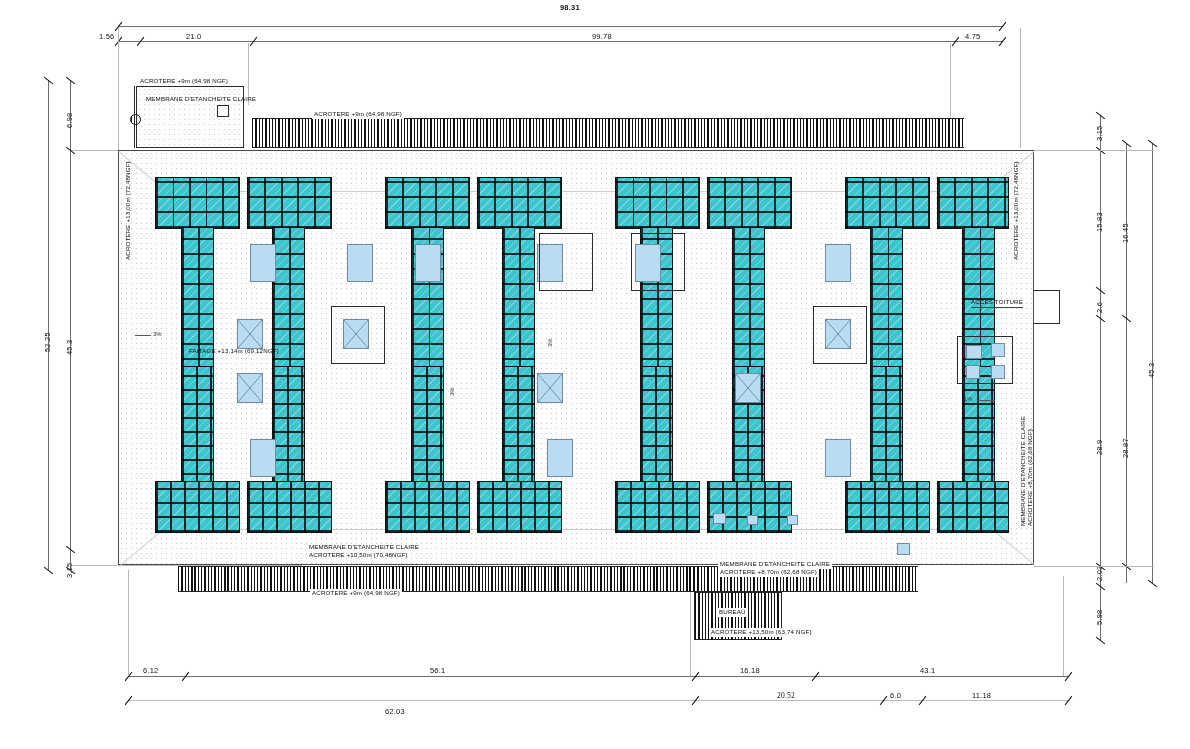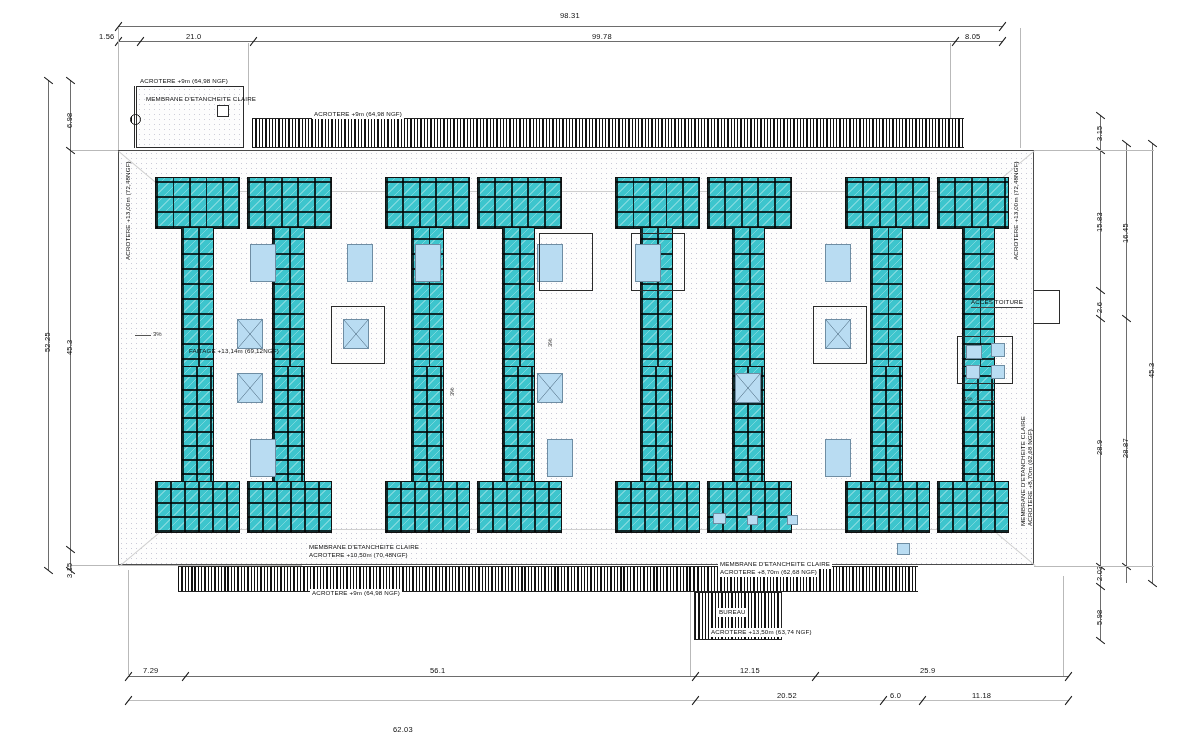--- a/index.html
+++ b/index.html
@@ -71,34 +71,34 @@
 </style>
 </head>
 <body>
 
 <div class="stage">
 
   <div>
     <div class="dimline" style="left:118px;top:26px;width:884px;"></div>
     <div class="tick" style="left:113px;top:26px;"></div>
     <div class="tick" style="left:997px;top:26px;"></div>
-    <div class="dimtxt" style="left:560px;top:12px;">98.31</div>
+    <div class="dimtxt" style="left:560px;top:4px;font-weight:bold;">98.31</div>
   </div>
 
   <div>
     <div class="dimline" style="left:118px;top:41px;width:884px;"></div>
     <div class="tick" style="left:113px;top:41px;"></div>
     <div class="tick" style="left:135px;top:41px;"></div>
     <div class="tick" style="left:248px;top:41px;"></div>
     <div class="tick" style="left:950px;top:41px;"></div>
     <div class="tick" style="left:997px;top:41px;"></div>
     <div class="dimtxt" style="left:99px;top:33px;">1.56</div>
     <div class="dimtxt" style="left:186px;top:33px;">21.0</div>
     <div class="dimtxt" style="left:592px;top:33px;">99.78</div>
-    <div class="dimtxt" style="left:965px;top:33px;">8.05</div>
+    <div class="dimtxt" style="left:965px;top:33px;">4.75</div>
   </div>
 
   <div class="extline" style="left:118px;top:28px;height:122px;"></div>
   <div class="extline" style="left:248px;top:43px;height:62px;"></div>
   <div class="extline" style="left:950px;top:43px;height:105px;"></div>
   <div class="extline" style="left:1020px;top:28px;height:120px;"></div>
 
   <div>
     <div class="dimline v" style="left:48px;top:80px;height:490px;width:1px;background:#6d6d6d;"></div>
     <div class="tick v" style="left:43px;top:80px;"></div>
@@ -156,35 +156,35 @@
   <div class="extline h" style="left:1034px;top:150px;width:120px;"></div>
   <div class="extline h" style="left:1034px;top:566px;width:120px;"></div>
 
   <div>
     <div class="dimline" style="left:128px;top:676px;width:940px;"></div>
     <div class="tick" style="left:123px;top:676px;"></div>
     <div class="tick" style="left:180px;top:676px;"></div>
     <div class="tick" style="left:690px;top:676px;"></div>
     <div class="tick" style="left:810px;top:676px;"></div>
     <div class="tick" style="left:1063px;top:676px;"></div>
-    <div class="dimtxt" style="left:143px;top:667px;">7.29</div>
+    <div class="dimtxt" style="left:143px;top:667px;">6.12</div>
     <div class="dimtxt" style="left:430px;top:667px;">56.1</div>
-    <div class="dimtxt" style="left:740px;top:667px;">12.15</div>
-    <div class="dimtxt" style="left:920px;top:667px;">25.9</div>
+    <div class="dimtxt" style="left:740px;top:667px;">16.18</div>
+    <div class="dimtxt" style="left:920px;top:667px;">43.1</div>
   </div>
 
   <div>
     <div class="dimline" style="left:128px;top:700px;width:940px;background:#bdbdbd;"></div>
     <div class="tick" style="left:123px;top:700px;"></div>
     <div class="tick" style="left:690px;top:700px;"></div>
     <div class="tick" style="left:878px;top:700px;"></div>
     <div class="tick" style="left:917px;top:700px;"></div>
     <div class="tick" style="left:1063px;top:700px;"></div>
-    <div class="dimtxt" style="left:385px;top:726px;margin-left:8px;">62.03</div>
-    <div class="dimtxt" style="left:777px;top:692px;">20.52</div>
+    <div class="dimtxt" style="left:385px;top:708px;">62.03</div>
+    <div class="dimtxt" style="left:777px;top:692px;font-family:Liberation Serif, serif;">20.52</div>
     <div class="dimtxt" style="left:890px;top:692px;">6.0</div>
     <div class="dimtxt" style="left:972px;top:692px;">11.18</div>
   </div>
 
   <div class="abs" style="left:136px;top:86px;width:108px;height:62px;border:1.3px solid #2b2b2b;
               background:#fdfdfd;background-image:radial-gradient(#cfcfd9 .7px,transparent .8px);
               background-size:5px 5px;box-sizing:border-box;"></div>
   <div class="note" style="left:140px;top:77px;">ACROTERE +9m (64,98 NGF)</div>
   <div class="note" style="left:146px;top:95px;">MEMBRANE D'ETANCHEITE CLAIRE</div>
   <div class="sky" style="left:217px;top:105px;width:12px;height:12px;background:#ffffff;border:1.3px solid #2b2b2b;"></div>

